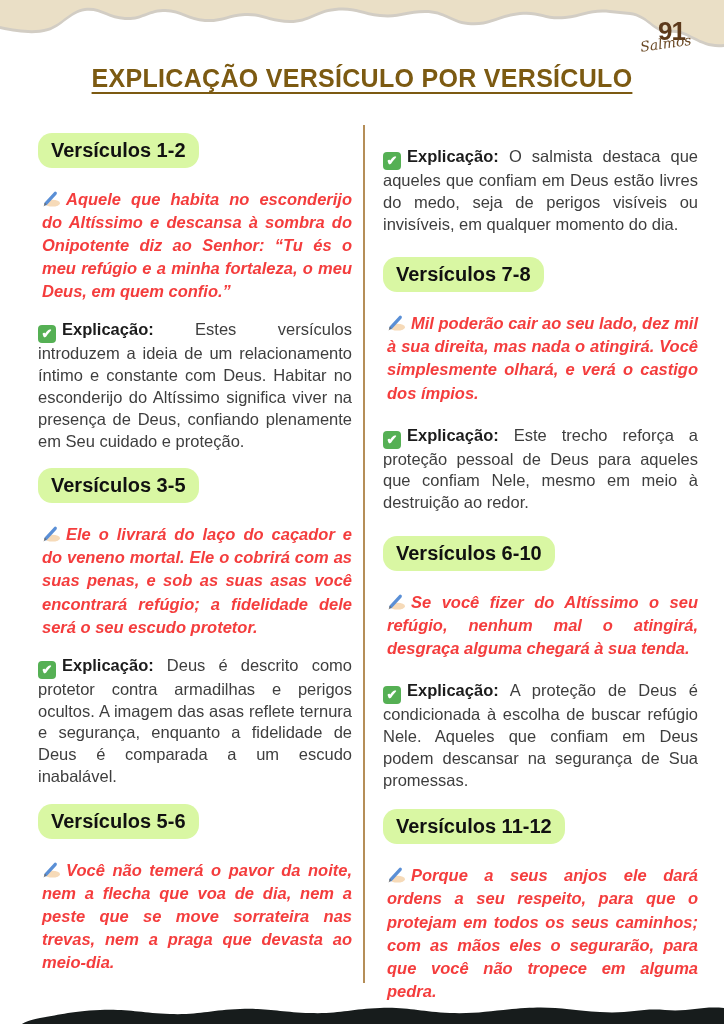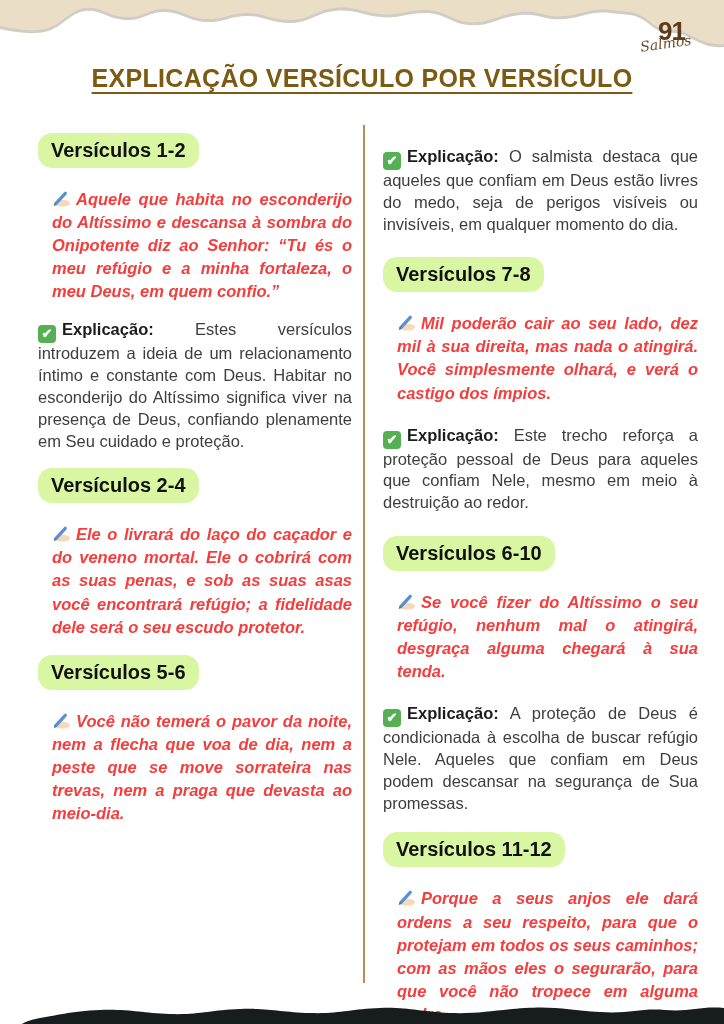--- a/index.html
+++ b/index.html
@@ -45,21 +45,21 @@
     background:var(--chip_green,#d9f7a3);
     color:#111111;font-weight:bold;font-size:20px;line-height:1.15;
     padding:6px 13px;border-radius:14px;
     margin:16px 0 0 0;
   }
   .chip.first{margin-top:8px;}
   .chip.mt22{margin-top:22px;}
   .chip.mt18{margin-top:18px;}
   
   .quote{
-    margin:20px 0 0 14px;
+    margin:20px 0 0 4px;
     color:var(--quote_red,#f43d3d);
     font-weight:bold;font-style:italic;
     font-size:16.5px;line-height:1.4;
     text-align:justify;
   }
   .pen{display:inline-block;width:19px;height:17px;vertical-align:-2px;margin-right:5px;}
   
   .expl{
     margin:16px 0 0 0;
     color:#3e3e3e;font-size:16.5px;line-height:1.32;
@@ -102,28 +102,29 @@
       <div><span class="chip first">Versículos 1-2</span></div>
 
       <p class="quote"><span class="pen"><svg viewBox="0 0 20 18" width="19" height="17">
               <ellipse cx="11" cy="14" rx="8" ry="3.6" fill="#f6dab8"></ellipse>
               <path d="M4 14.5 L14 3.5" stroke="#5a8fd6" stroke-width="3.4" stroke-linecap="round"></path>
               <path d="M4.6 15.2 L1.6 17.6 L3 13.6 Z" fill="#6b6b6b"></path>
             </svg></span><span>Aquele que habita no esconderijo do Altíssimo e descansa à sombra do Onipotente diz ao Senhor: “Tu és o meu refúgio e a minha fortaleza, o meu Deus, em quem confio.”</span></p>
 
       <p class="expl"><span class="check">✔</span><span class="expl-label">Explicação:</span> <span>Estes versículos introduzem a ideia de um relacionamento íntimo e constante com Deus. Habitar no esconderijo do Altíssimo significa viver na presença de Deus, confiando plenamente em Seu cuidado e proteção.</span></p>
 
-      <div><span class="chip">Versículos 2-4</span></div>
+      <div><span class="chip">Versículos 3-5</span></div>
 
       <p class="quote"><span class="pen"><svg viewBox="0 0 20 18" width="19" height="17">
               <ellipse cx="11" cy="14" rx="8" ry="3.6" fill="#f6dab8"></ellipse>
               <path d="M4 14.5 L14 3.5" stroke="#5a8fd6" stroke-width="3.4" stroke-linecap="round"></path>
               <path d="M4.6 15.2 L1.6 17.6 L3 13.6 Z" fill="#6b6b6b"></path>
             </svg></span><span>Ele o livrará do laço do caçador e do veneno mortal. Ele o cobrirá com as suas penas, e sob as suas asas você encontrará refúgio; a fidelidade dele será o seu escudo protetor.</span></p>
 
+      <p class="expl"><span class="check">✔</span><span class="expl-label">Explicação:</span> <span>Deus é descrito como protetor contra armadilhas e perigos ocultos. A imagem das asas reflete ternura e segurança, enquanto a fidelidade de Deus é comparada a um escudo inabalável.</span></p>
 
       <div><span class="chip">Versículos 5-6</span></div>
 
       <p class="quote"><span class="pen"><svg viewBox="0 0 20 18" width="19" height="17">
               <ellipse cx="11" cy="14" rx="8" ry="3.6" fill="#f6dab8"></ellipse>
               <path d="M4 14.5 L14 3.5" stroke="#5a8fd6" stroke-width="3.4" stroke-linecap="round"></path>
               <path d="M4.6 15.2 L1.6 17.6 L3 13.6 Z" fill="#6b6b6b"></path>
             </svg></span><span>Você não temerá o pavor da noite, nem a flecha que voa de dia, nem a peste que se move sorrateira nas trevas, nem a praga que devasta ao meio-dia.</span></p>
 
     </div>

